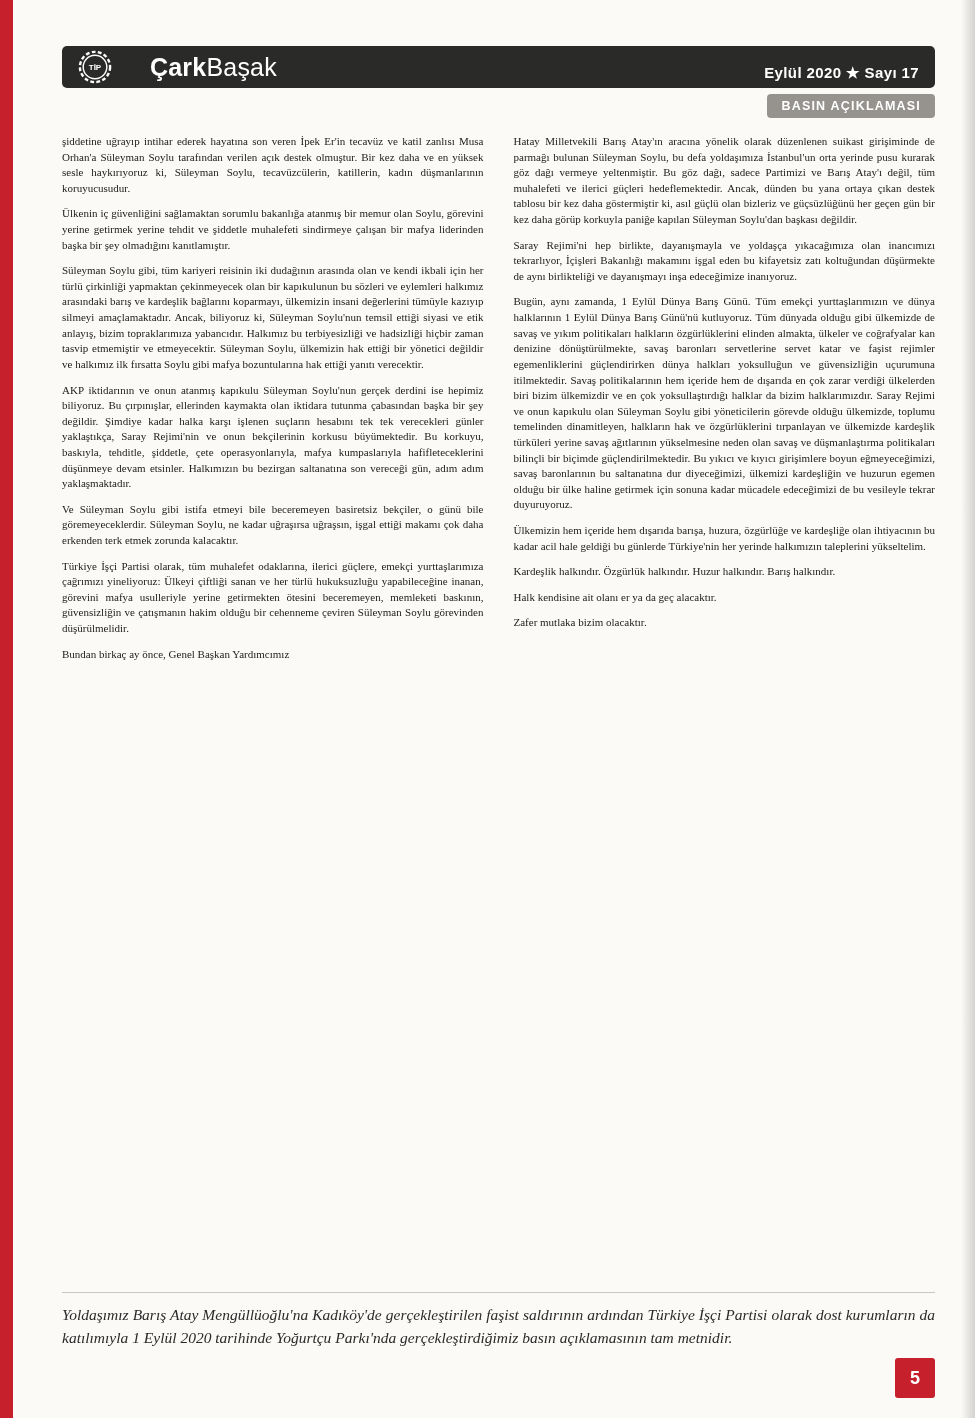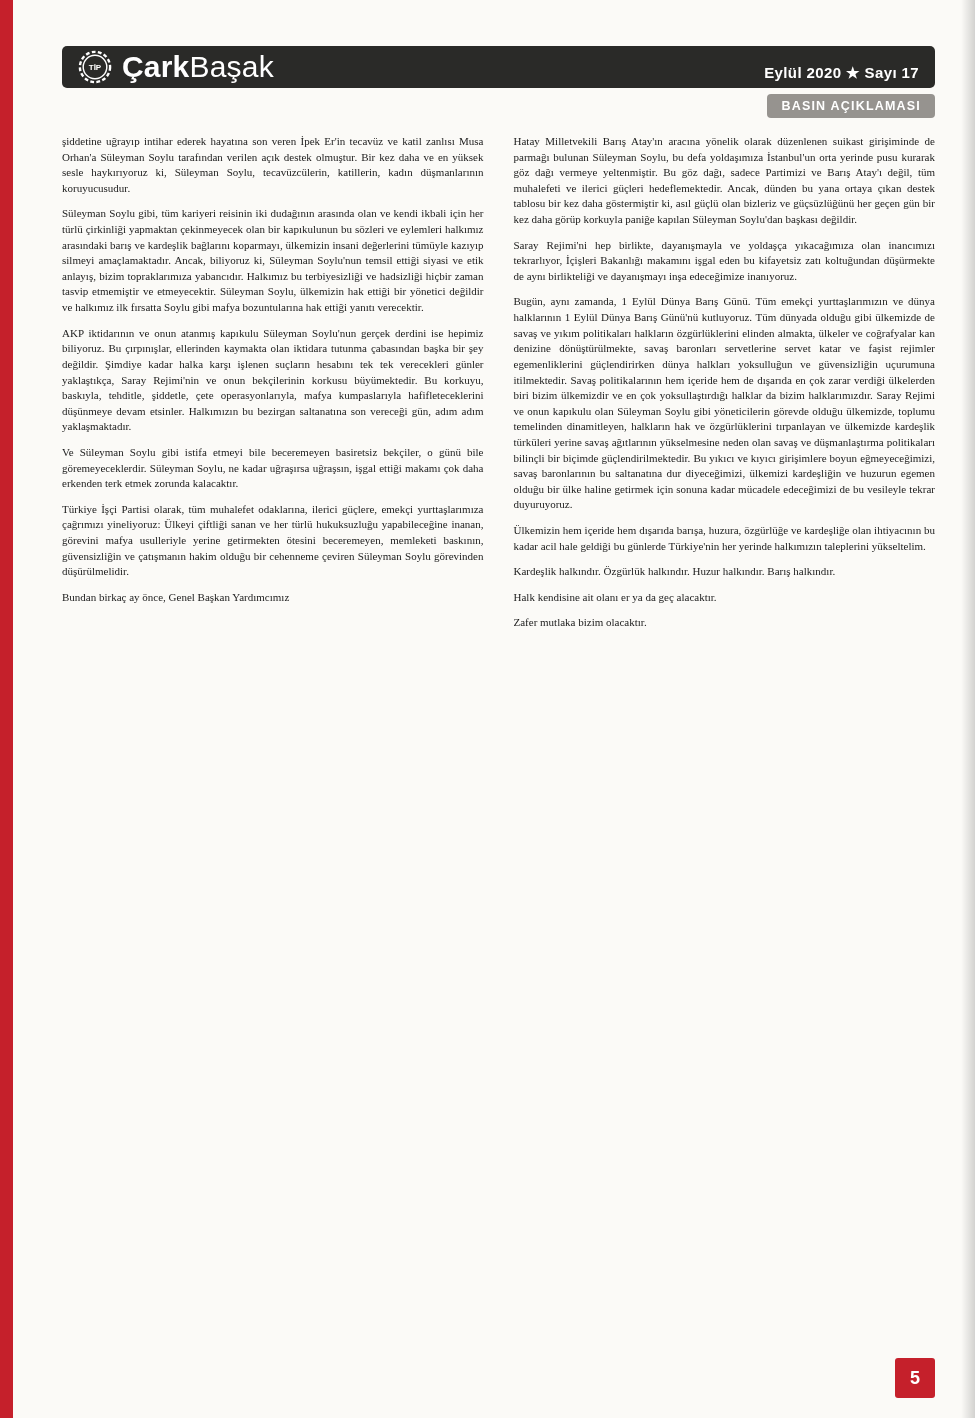--- a/index.html
+++ b/index.html
@@ -25,21 +25,21 @@
     position:absolute; left:62px; right:40px; top:46px;
     height:42px;
     border-radius:5px;
     display:flex; align-items:center;
     padding:0 16px;
     box-sizing:border-box;
     font-family:"Liberation Sans", sans-serif;
     color:#ffffff;
   }
   .logo { display:flex; align-items:center; margin-right:10px;justify-content:flex-end; }
-  .brand { font-size:30px; letter-spacing:0.2px; }
+  .brand { font-size:25px; letter-spacing:0.2px;margin-left:28px; }
   .brand .bold { font-weight:bold; }
   .brand .light { font-weight:normal; }
   .issue-info {
     margin-left:auto;
     font-weight:bold;
     font-size:15px;
     letter-spacing:0.4px;
     margin-top:12px;
   }
   .badge {
@@ -104,34 +104,36 @@
     </span>
     <span class="brand"><span class="bold">Çark</span><span class="light">Başak</span></span>
     <span class="issue-info">Eylül 2020 ★ Sayı 17</span>
   </div>
 
   <div class="badge" style="background: rgb(150, 147, 143);">BASIN AÇIKLAMASI</div>
 
   <div class="columns">
     <div class="col">
         <p class="para">şiddetine uğrayıp intihar ederek hayatına son veren İpek Er'in tecavüz ve katil zanlısı Musa Orhan'a Süleyman Soylu tarafından verilen açık destek olmuştur. Bir kez daha ve en yüksek sesle haykırıyoruz ki, Süleyman Soylu, tecavüzcülerin, katillerin, kadın düşmanlarının koruyucusudur.</p>
+        <p class="para">Ülkenin iç güvenliğini sağlamaktan sorumlu bakanlığa atanmış bir memur olan Soylu, görevini yerine getirmek yerine tehdit ve şiddetle muhalefeti sindirmeye çalışan bir mafya liderinden başka bir şey olmadığını kanıtlamıştır.</p>
         <p class="para">Süleyman Soylu gibi, tüm kariyeri reisinin iki dudağının arasında olan ve kendi ikbali için her türlü çirkinliği yapmaktan çekinmeyecek olan bir kapıkulunun bu sözleri ve eylemleri halkımız arasındaki barış ve kardeşlik bağlarını koparmayı, ülkemizin insani değerlerini tümüyle kazıyıp silmeyi amaçlamaktadır. Ancak, biliyoruz ki, Süleyman Soylu'nun temsil ettiği siyasi ve etik anlayış, bizim topraklarımıza yabancıdır. Halkımız bu terbiyesizliği ve hadsizliği hiçbir zaman tasvip etmemiştir ve etmeyecektir. Süleyman Soylu, ülkemizin hak ettiği bir yönetici değildir ve halkımız ilk fırsatta Soylu gibi mafya bozuntularına hak ettiği yanıtı verecektir.</p>
         <p class="para">AKP iktidarının ve onun atanmış kapıkulu Süleyman Soylu'nun gerçek derdini ise hepimiz biliyoruz. Bu çırpınışlar, ellerinden kaymakta olan iktidara tutunma çabasından başka bir şey değildir. Şimdiye kadar halka karşı işlenen suçların hesabını tek tek verecekleri günler yaklaştıkça, Saray Rejimi'nin ve onun bekçilerinin korkusu büyümektedir. Bu korkuyu, baskıyla, tehditle, şiddetle, çete operasyonlarıyla, mafya kumpaslarıyla hafifleteceklerini düşünmeye devam etsinler. Halkımızın bu bezirgan saltanatına son vereceği gün, adım adım yaklaşmaktadır.</p>
         <p class="para">Ve Süleyman Soylu gibi istifa etmeyi bile beceremeyen basiretsiz bekçiler, o günü bile göremeyeceklerdir. Süleyman Soylu, ne kadar uğraşırsa uğraşsın, işgal ettiği makamı çok daha erkenden terk etmek zorunda kalacaktır.</p>
         <p class="para">Türkiye İşçi Partisi olarak, tüm muhalefet odaklarına, ilerici güçlere, emekçi yurttaşlarımıza çağrımızı yineliyoruz: Ülkeyi çiftliği sanan ve her türlü hukuksuzluğu yapabileceğine inanan, görevini mafya usulleriyle yerine getirmekten ötesini beceremeyen, memleketi baskının, güvensizliğin ve çatışmanın hakim olduğu bir cehenneme çeviren Süleyman Soylu görevinden düşürülmelidir.</p>
         <p class="para">Bundan birkaç ay önce, Genel Başkan Yardımcımız</p>
       </div>
     <div class="col">
         <p class="para">Hatay Milletvekili Barış Atay'ın aracına yönelik olarak düzenlenen suikast girişiminde de parmağı bulunan Süleyman Soylu, bu defa yoldaşımıza İstanbul'un orta yerinde pusu kurarak göz dağı vermeye yeltenmiştir. Bu göz dağı, sadece Partimizi ve Barış Atay'ı değil, tüm muhalefeti ve ilerici güçleri hedeflemektedir. Ancak, dünden bu yana ortaya çıkan destek tablosu bir kez daha göstermiştir ki, asıl güçlü olan bizleriz ve güçsüzlüğünü her geçen gün bir kez daha görüp korkuyla paniğe kapılan Süleyman Soylu'dan başkası değildir.</p>
         <p class="para">Saray Rejimi'ni hep birlikte, dayanışmayla ve yoldaşça yıkacağımıza olan inancımızı tekrarlıyor, İçişleri Bakanlığı makamını işgal eden bu kifayetsiz zatı koltuğundan düşürmekte de aynı birlikteliği ve dayanışmayı inşa edeceğimize inanıyoruz.</p>
         <p class="para">Bugün, aynı zamanda, 1 Eylül Dünya Barış Günü. Tüm emekçi yurttaşlarımızın ve dünya halklarının 1 Eylül Dünya Barış Günü'nü kutluyoruz. Tüm dünyada olduğu gibi ülkemizde de savaş ve yıkım politikaları halkların özgürlüklerini elinden almakta, ülkeler ve coğrafyalar kan denizine dönüştürülmekte, savaş baronları servetlerine servet katar ve faşist rejimler egemenliklerini güçlendirirken dünya halkları yoksulluğun ve güvensizliğin uçurumuna itilmektedir. Savaş politikalarının hem içeride hem de dışarıda en çok zarar verdiği ülkelerden biri bizim ülkemizdir ve en çok yoksullaştırdığı halklar da bizim halklarımızdır. Saray Rejimi ve onun kapıkulu olan Süleyman Soylu gibi yöneticilerin görevde olduğu ülkemizde, toplumu temelinden dinamitleyen, halkların hak ve özgürlüklerini tırpanlayan ve ülkemizde kardeşlik türküleri yerine savaş ağıtlarının yükselmesine neden olan savaş ve düşmanlaştırma politikaları bilinçli bir biçimde güçlendirilmektedir. Bu yıkıcı ve kıyıcı girişimlere boyun eğmeyeceğimizi, savaş baronlarının bu saltanatına dur diyeceğimizi, ülkemizi kardeşliğin ve huzurun egemen olduğu bir ülke haline getirmek için sonuna kadar mücadele edeceğimizi de bu vesileyle tekrar duyuruyoruz.</p>
         <p class="para">Ülkemizin hem içeride hem dışarıda barışa, huzura, özgürlüğe ve kardeşliğe olan ihtiyacının bu kadar acil hale geldiği bu günlerde Türkiye'nin her yerinde halkımızın taleplerini yükseltelim.</p>
         <p class="para">Kardeşlik halkındır. Özgürlük halkındır. Huzur halkındır. Barış halkındır.</p>
         <p class="para">Halk kendisine ait olanı er ya da geç alacaktır.</p>
         <p class="para">Zafer mutlaka bizim olacaktır.</p>
       </div>
   </div>
 
+  <div class="footer-note">Yoldaşımız Barış Atay Mengüllüoğlu'na Kadıköy'de gerçekleştirilen faşist saldırının ardından Türkiye İşçi Partisi olarak dost kurumların da katılımıyla 1 Eylül 2020 tarihinde Yoğurtçu Parkı'nda gerçekleştirdiğimiz basın açıklamasının tam metnidir.</div>
 
   <div class="page-number" style="background: rgb(197, 32, 43);">5</div>
 
   <div class="edge-shade"></div>
 </div>
 
 </body></html>

